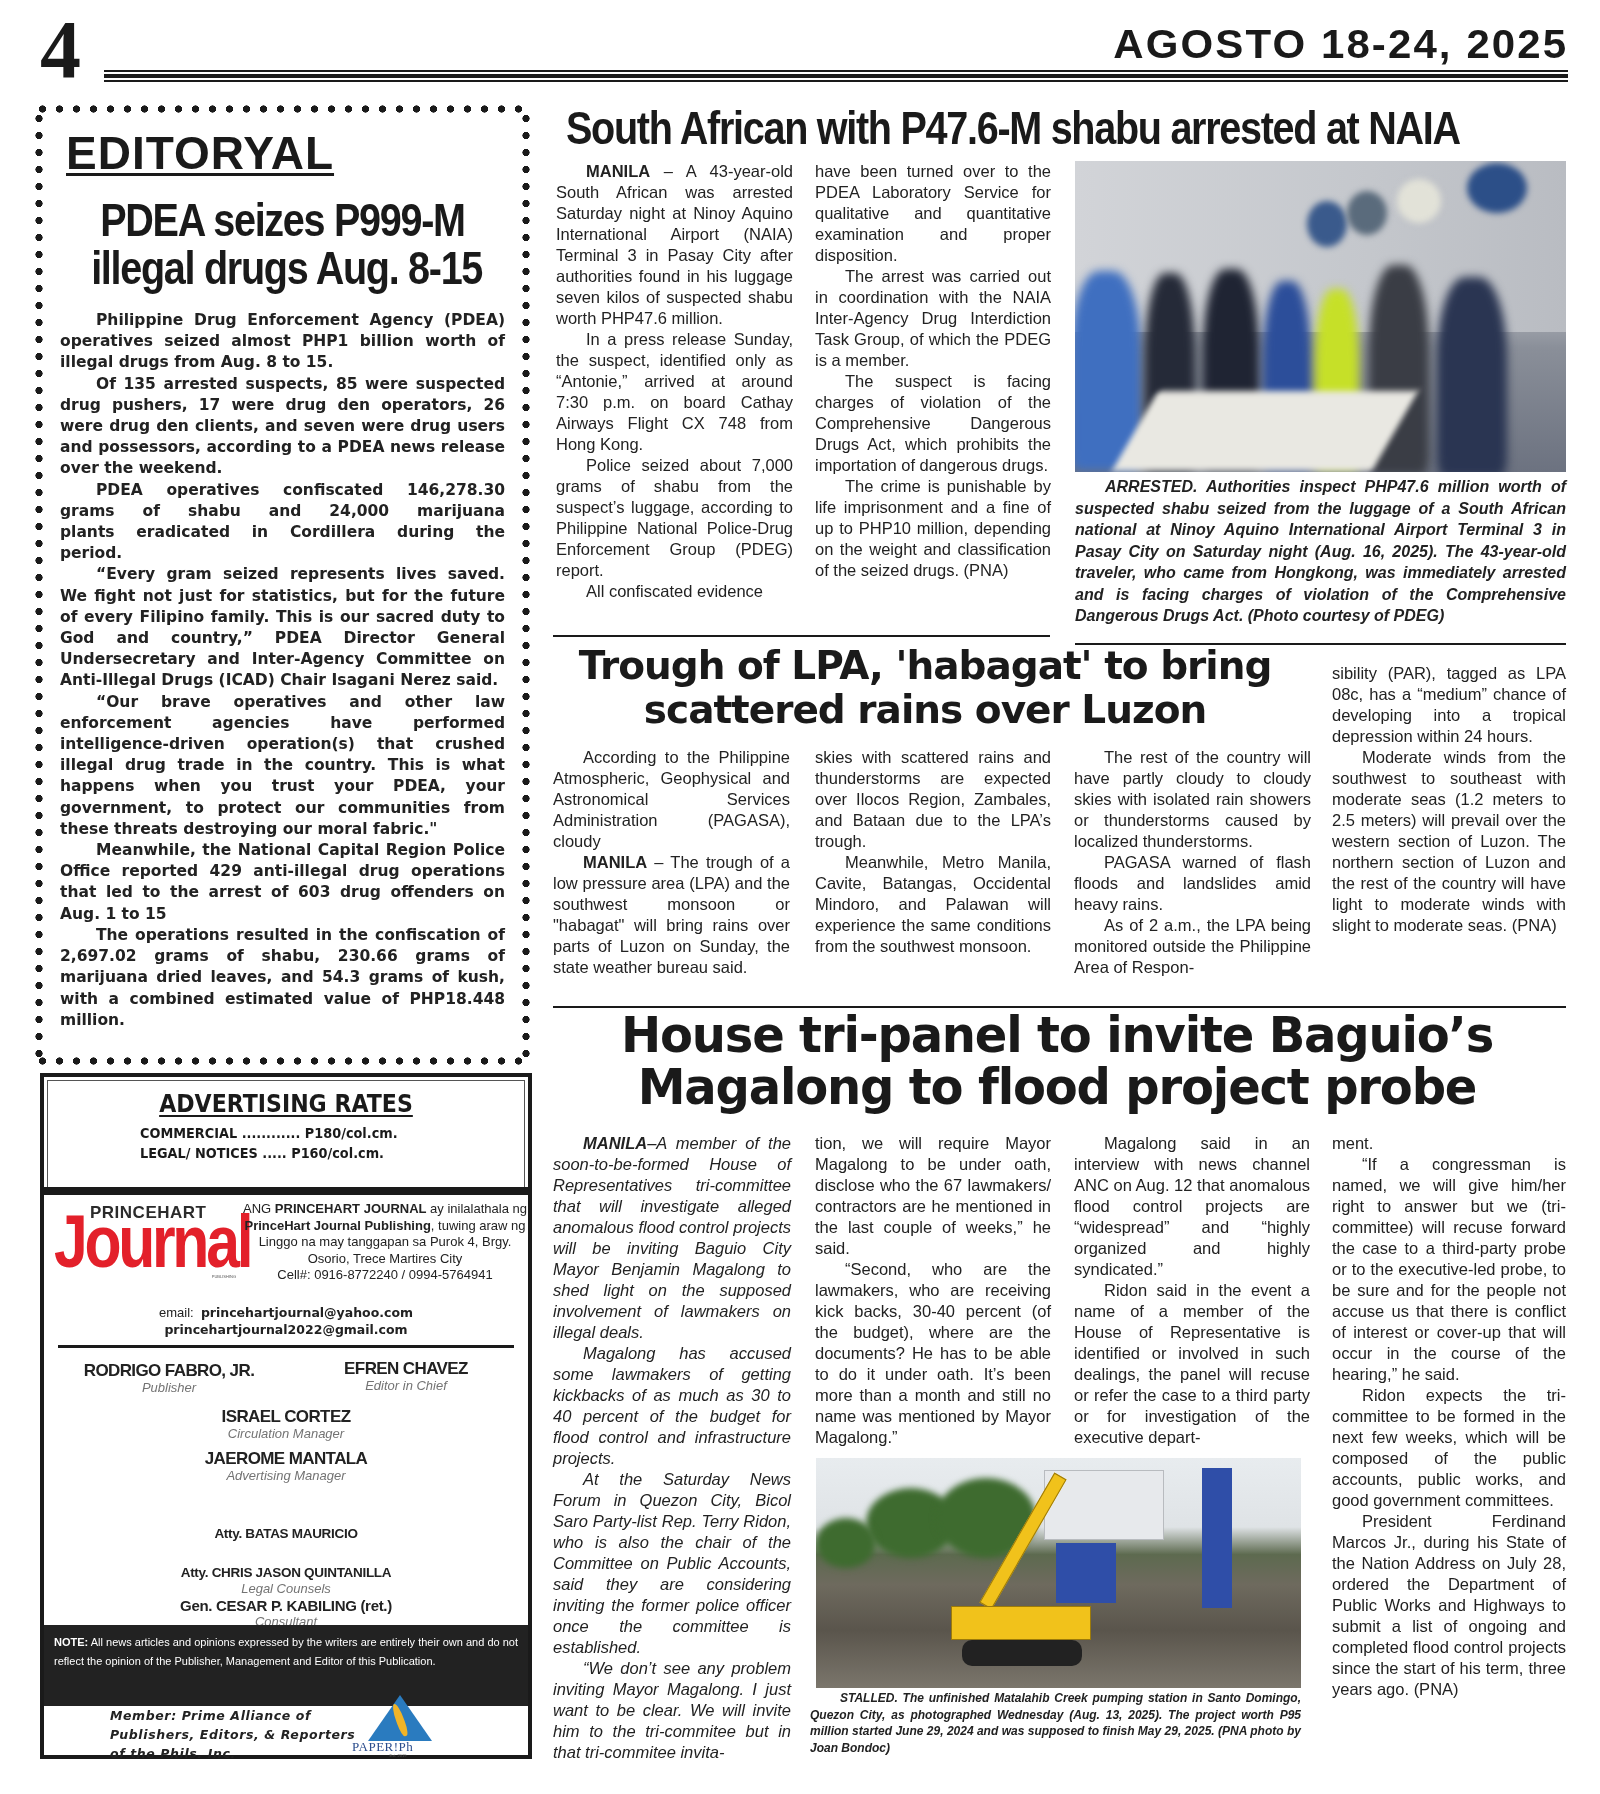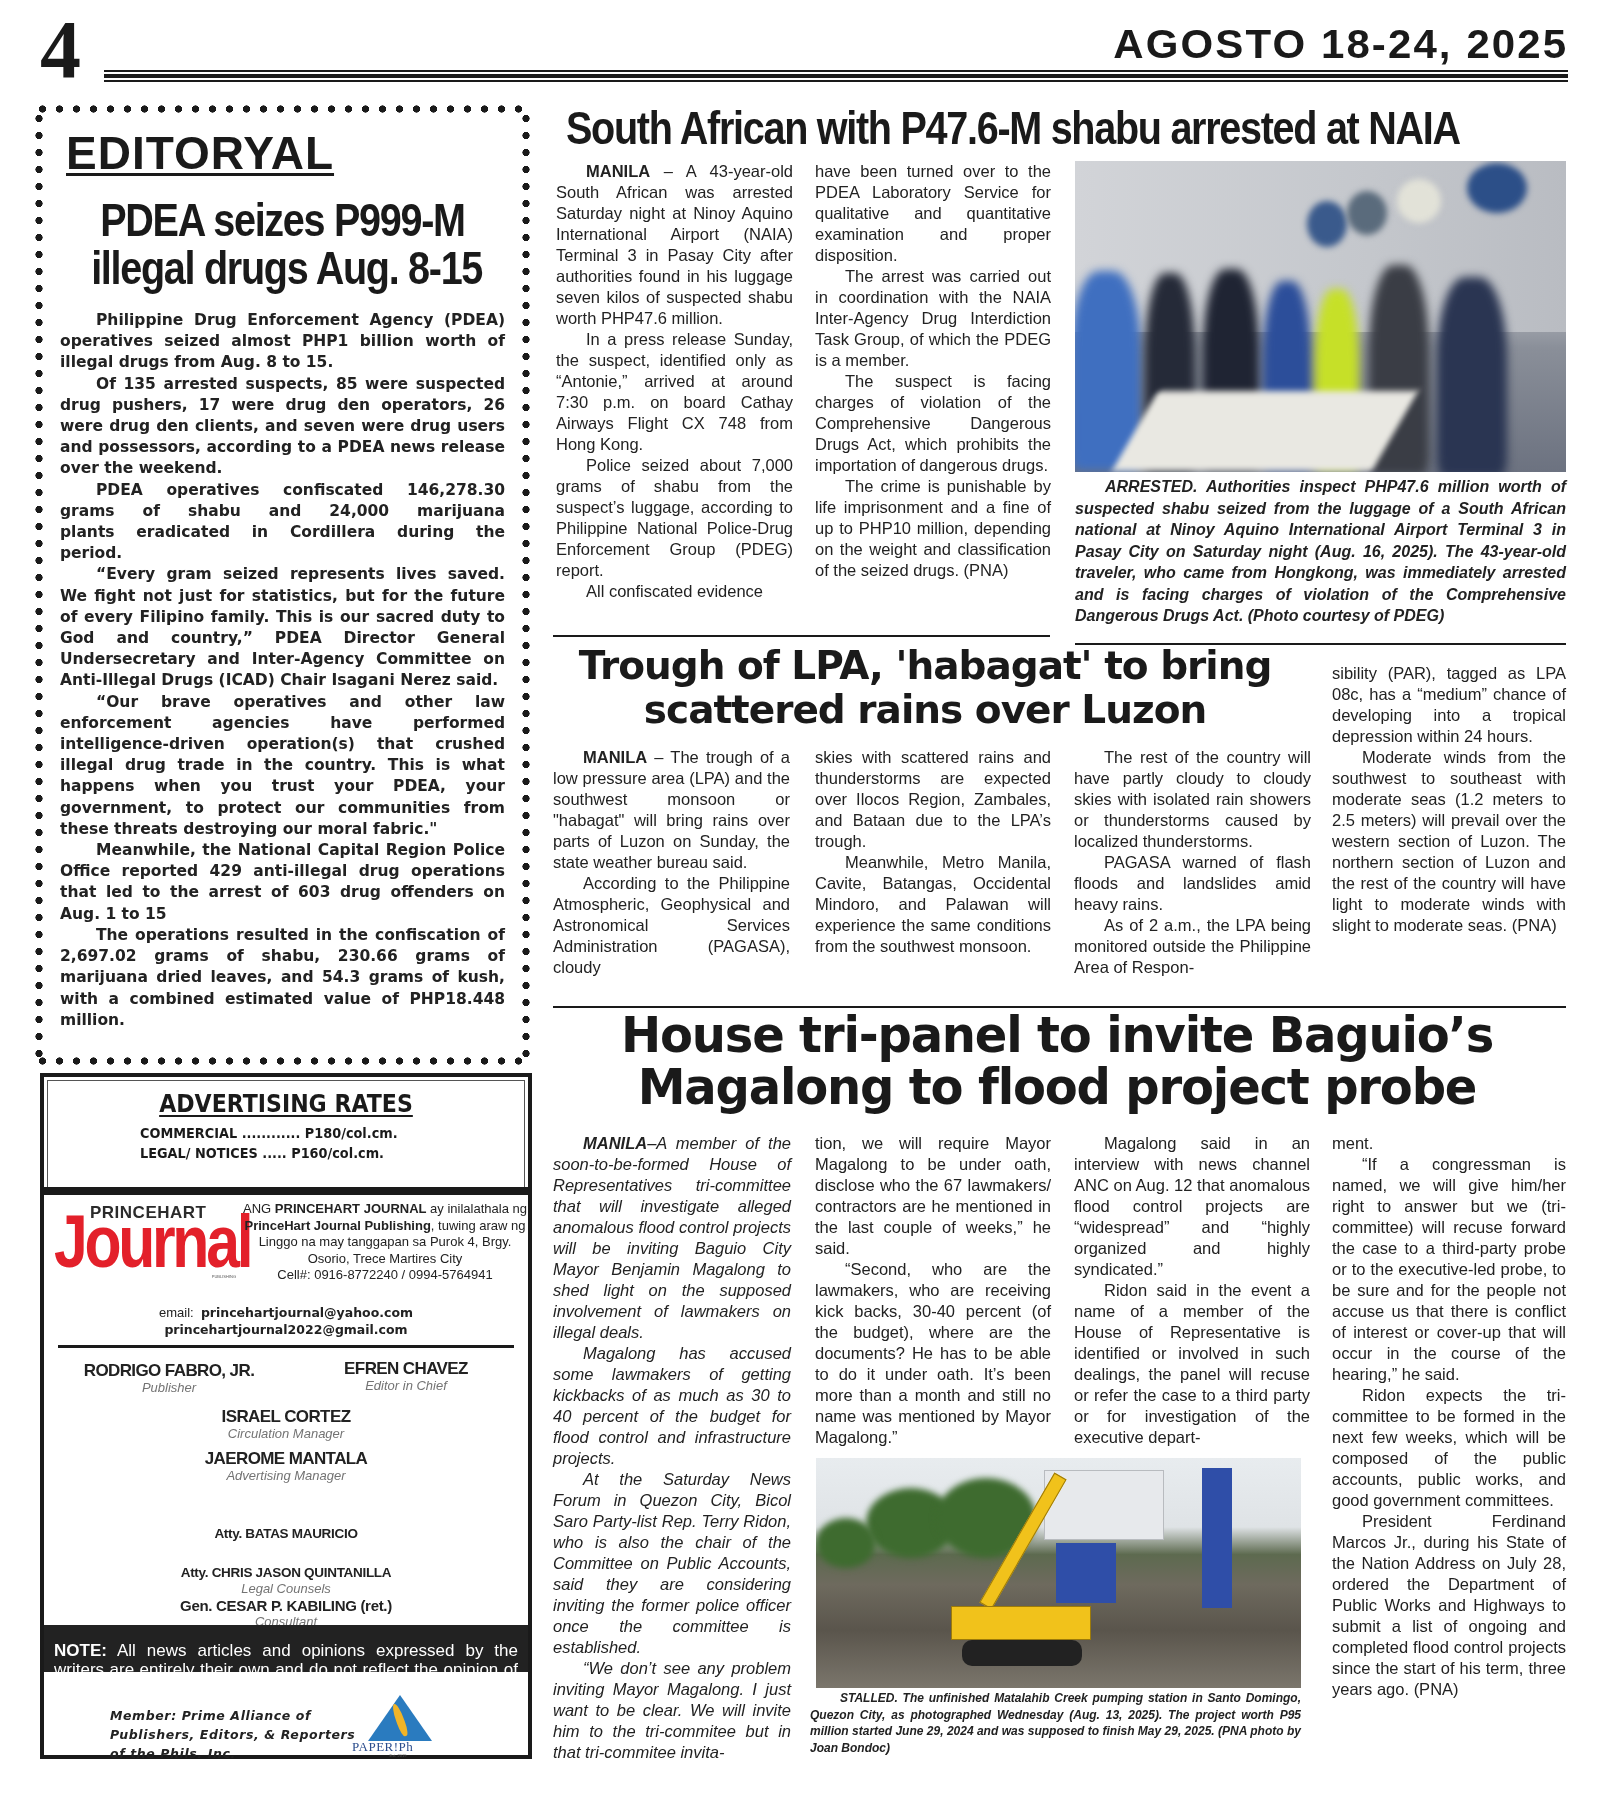--- a/index.html
+++ b/index.html
@@ -42,21 +42,21 @@
   .logo-tiny { position: absolute; right: 2px; bottom: -2px; font-size: 4px; color: #555; }
   .pub-info { position: absolute; left: 198px; top: 10px; width: 286px; text-align: center; font-size: 13px; line-height: 16.6px; color: #222; }
   .pub-info b { font-weight: bold; }
   .emails { position: absolute; left: 0; right: 0; top: 114px; text-align: center; font-size: 13px; line-height: 16.5px; color: #222; }
   .emails .mail { font-family: "DejaVu Sans", sans-serif; font-weight: bold; font-size: 12.5px; }
   .staff-rule { position: absolute; left: 14px; right: 14px; top: 154px; height: 3px; background: #1a1a1a; }
   .person { position: absolute; text-align: center; }
   .person .nm { font-family: "Liberation Sans", sans-serif; font-weight: bold; font-size: 17px; line-height: 19px; letter-spacing: -0.6px; color: #222; }
   .person .nm.sm { font-size: 13.5px; line-height: 17px; letter-spacing: -0.3px; margin-top: 22px; }
   .person .rl { font-style: italic; font-size: 13px; line-height: 16px; color: #737373; }
-  .note { position: absolute; left: 0; right: 0; top: 434px; height: 47px; background: #222; color: #fff; padding: 17px 10px; font-size: 17px; line-height: 18.6px; text-align: justify; }
+  .note { position: absolute; left: 0; right: 0; top: 434px; height: 81px; background: #222; color: #fff; padding: 8px 10px; font-size: 11px; line-height: 18.6px; text-align: justify; }
   .note b { font-weight: bold; }
   .member { position: absolute; left: 66px; top: 515px; font-family: "DejaVu Sans", sans-serif; font-style: italic; font-weight: bold; font-size: 12.5px; line-height: 19px; letter-spacing: 0.6px; color: #222; }
   .paperph { position: absolute; left: 308px; top: 504px; width: 92px; height: 64px; }
   .paperph .tri { position: absolute; left: 16px; top: 0; width: 0; height: 0; border-left: 32px solid transparent; border-right: 32px solid transparent; border-bottom: 46px solid #2a7bbf; }
   .paperph .feather { position: absolute; left: 44px; top: 8px; width: 8px; height: 34px; background: #f0b428; border-radius: 50% 50% 40% 40%; transform: rotate(-20deg); }
   .paperph .txt { position: absolute; left: 0; top: 44px; width: 92px; text-align: left; font-family: "Liberation Serif", serif; font-size: 13px; color: #2a4c8c; letter-spacing: 0.5px; }
   .paperph .est { position: absolute; left: 0; top: 58px; width: 92px; text-align: center; font-size: 4px; color: #555; }
 
   
   .hl-condensed { font-family: "Liberation Sans", sans-serif; font-weight: bold; color: #1a1a1a; white-space: nowrap; letter-spacing: -1px; }
@@ -226,22 +226,22 @@
   </div>
   <div class="hrule" style="left:1075px; top:643px; width:491px;"></div>
 </article>
 
 <article>
   <h2 class="a2-headline">
     <div>Trough of LPA, 'habagat' to bring</div>
     <div>scattered rains over Luzon</div>
   </h2>
   <div class="col body-text" style="left:553px; top:747px; width:237px;">
+    <p>According to the Philippine Atmospheric, Geophysical and Astronomical Services Administration (PAGASA), cloudy</p>
     <p><b>MANILA</b><span> – The trough of a low pressure area (LPA) and the southwest monsoon or "habagat" will bring rains over parts of Luzon on Sunday, the state weather bureau said.</span></p>
-    <p>According to the Philippine Atmospheric, Geophysical and Astronomical Services Administration (PAGASA), cloudy</p>
   </div>
   <div class="col body-text" style="left:815px; top:747px; width:236px;">
     <p style="text-indent:0">skies with scattered rains and thunderstorms are expected over Ilocos Region, Zambales, and Bataan due to the LPA’s trough.</p>
     <p>Meanwhile, Metro Manila, Cavite, Batangas, Occidental Mindoro, and Palawan will experience the same conditions from the southwest monsoon.</p>
   </div>
   <div class="col body-text" style="left:1074px; top:747px; width:237px;">
     <p>The rest of the country will have partly cloudy to cloudy skies with isolated rain showers or thunderstorms caused by localized thunderstorms.</p>
     <p>PAGASA warned of flash floods and landslides amid heavy rains.</p>
     <p>As of 2 a.m., the LPA being monitored outside the Philippine Area of Respon-</p>
   </div>

